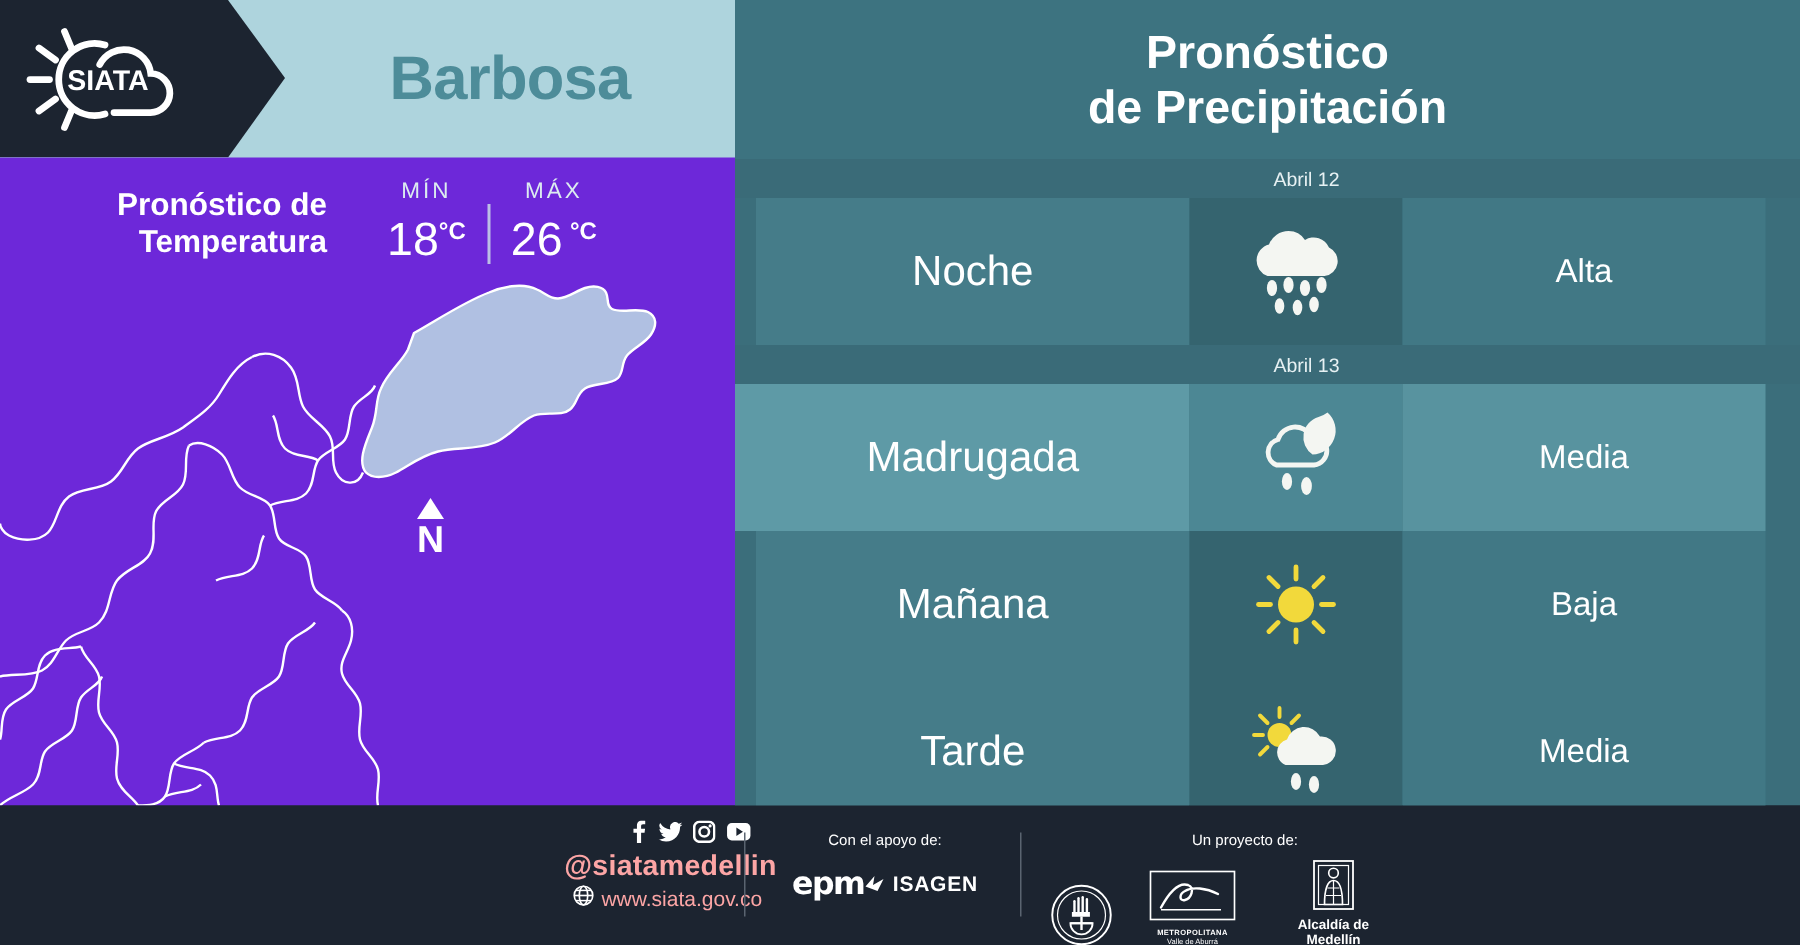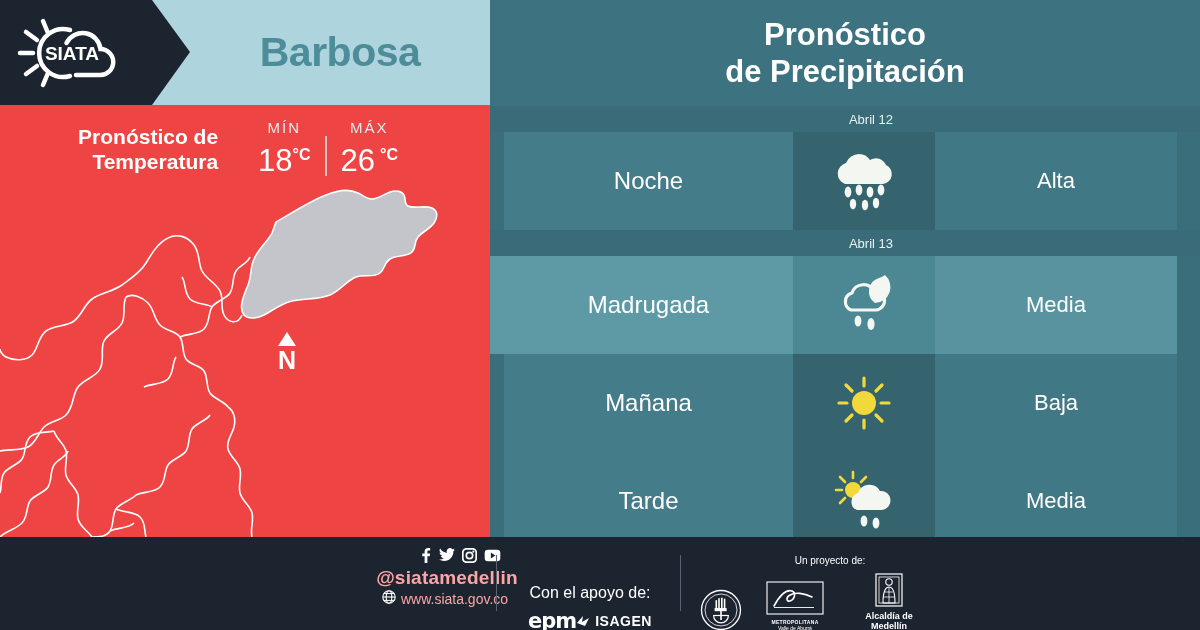--- a/index.html
+++ b/index.html
@@ -7,21 +7,21 @@
   body {
     font-family:"Liberation Sans", sans-serif;
     background:#1c2430;
     overflow:hidden;
   }
   .poster { position:relative; width:1200px; height:630px; }
 
   
   .left-panel {
     position:absolute; left:0; top:0; width:490px; height:537px;
-    background:#ef4444;
+    background:#6d28d9;
   }
   .left-header {
     position:absolute; left:0; top:0; width:490px; height:105px;
     background:#aed4dd;
   }
   .logo-badge {
     position:absolute; left:0; top:0; width:190px; height:105px;
     background:#1c2430;
     clip-path:polygon(0 0, 152px 0, 190px 52px, 152px 105px, 0 105px);
   }
@@ -93,21 +93,21 @@
   .fc-row { position:relative; width:710px; height:98px; display:flex; }
   .fc-row.light .cell-label { background:#5e9aa6; }
   .fc-row.light .cell-icon  { background:#4c8794; }
   .fc-row.light .cell-value { background:#58939f; }
   .fc-row.dark .cell-label  { background:#457c89; }
   .fc-row.dark .cell-icon   { background:#35646f; }
   .fc-row.dark .cell-value  { background:#417885; }
 
   .cell-label {
     width:289px; height:98px; display:flex; align-items:center; justify-content:center;
-    color:#ffffff; font-size:24px;
+    color:#ffffff; font-size:28px;
   }
   .cell-icon {
     width:142px; height:98px; display:flex; align-items:center; justify-content:center;
   }
   .cell-value {
     width:242px; height:98px; display:flex; align-items:center; justify-content:center;
     color:#ffffff; font-size:22px;
   }
   .row-pad { width:14px; height:98px; background:#3b6e7b; }
   .fc-row.light .row-pad-left { background:#5e9aa6; }
@@ -127,21 +127,21 @@
     font-size:19px; font-weight:bold; line-height:24px; letter-spacing:.2px;
     text-align:center; padding-left:4px;
   }
   .website {
     display:flex; align-items:center; gap:5px; justify-content:center;
     font-size:14px; line-height:18px;
   }
   .vline { position:absolute; width:1px; height:56px; background:#5a6470; top:555px; }
 
   .support-block { position:absolute; left:510px; top:553px; width:160px; text-align:center; }
-  .support-block .cap { color:#ffffff; font-size:16px; line-height:16px;margin-top:32px; }
+  .support-block .cap { color:#ffffff; font-size:10px; line-height:16px; }
   .support-logos { display:flex; align-items:center; justify-content:center; margin-top:8px; }
   .epm-text { color:#ffffff; font-size:21px; font-weight:bold; letter-spacing:-1px; font-family:"DejaVu Sans", sans-serif; }
   .isagen-text { color:#ffffff; font-size:14px; font-weight:bold; letter-spacing:.5px; }
 
   .project-block { position:absolute; left:700px; top:553px; width:230px; text-align:center; }
   .project-block .cap { color:#ffffff; font-size:10px; line-height:16px; padding-left:30px; }
   .project-logos { display:flex; align-items:flex-end; justify-content:space-between; gap:24px; margin-top:4px; }
   .seal { width:42px; height:42px; }
   .area-logo { width:60px; text-align:center; }
   .area-logo .sub1 { color:#ffffff; font-size:5px; font-weight:bold; line-height:6px; letter-spacing:.3px; }

